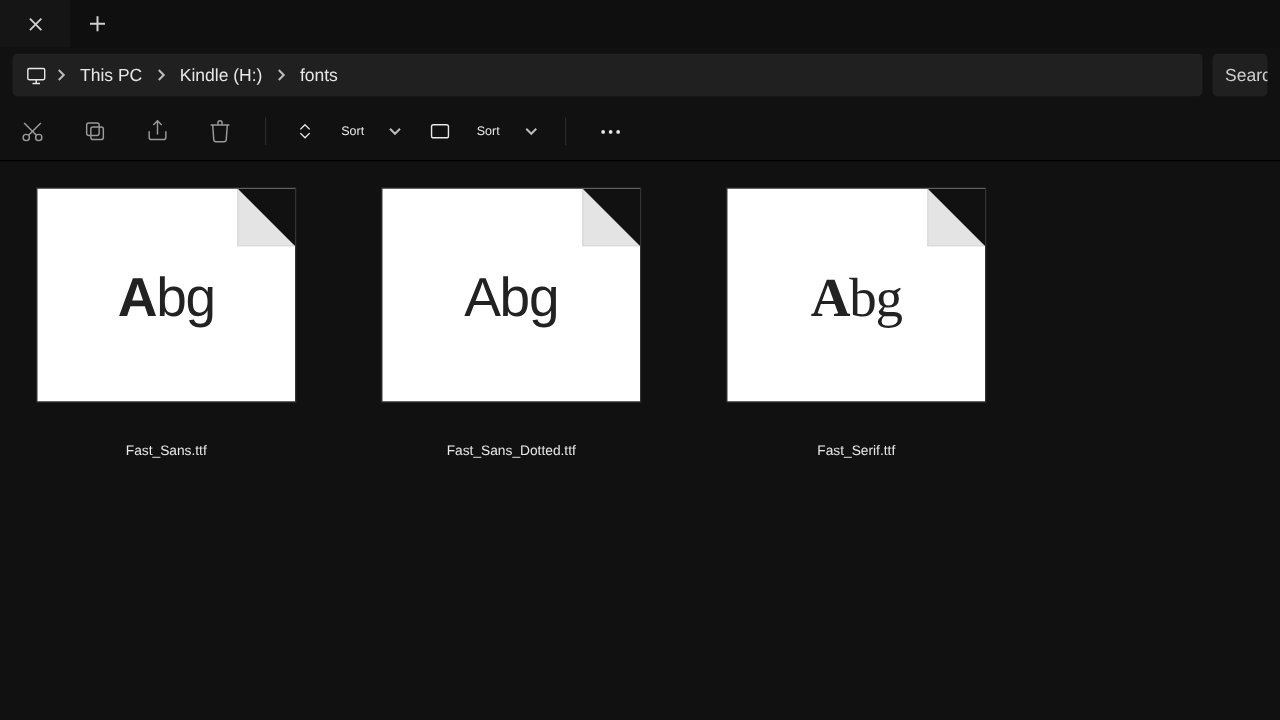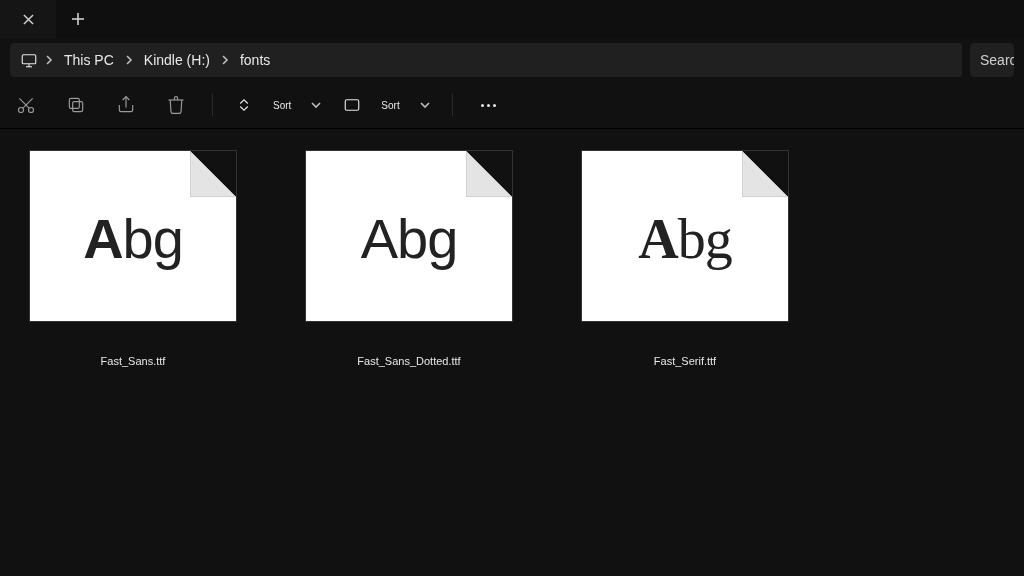--- a/index.html
+++ b/index.html
@@ -119,21 +119,21 @@
     justify-content: center;
     box-shadow: 0 0 0 1px #333;
   }
   .fold {
     position: absolute;
     top: 0; right: 0;
     width: 46px; height: 46px;
   }
   .thumb-text {
     color: #222;
-    font-size: 56px;
+    font-size: 44px;
     letter-spacing: -1px;
     line-height: 1;
     margin-top: 6px;
   }
   .style-sans  { font-family: Arial, Helvetica, sans-serif; }
   .style-sans .bold-a { font-weight: 800; }
   .style-sans2 { font-family: Arial, Helvetica, sans-serif; font-weight: 400; }
   .style-serif { font-family: Georgia, 'Times New Roman', serif; }
   .style-serif .bold-a { font-weight: 800; }
 

